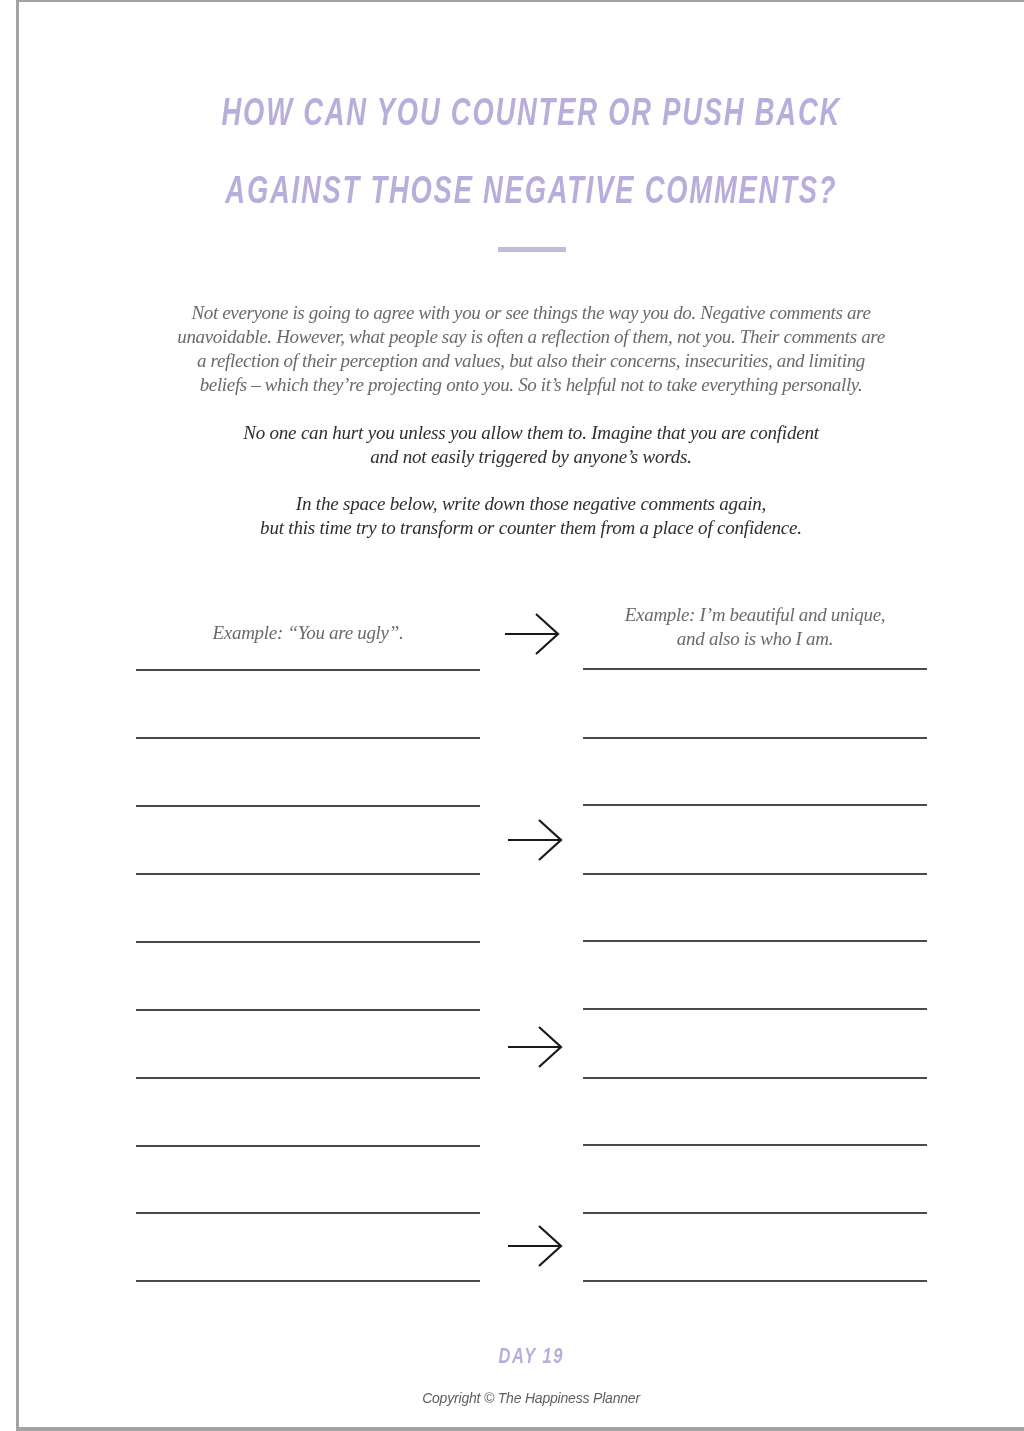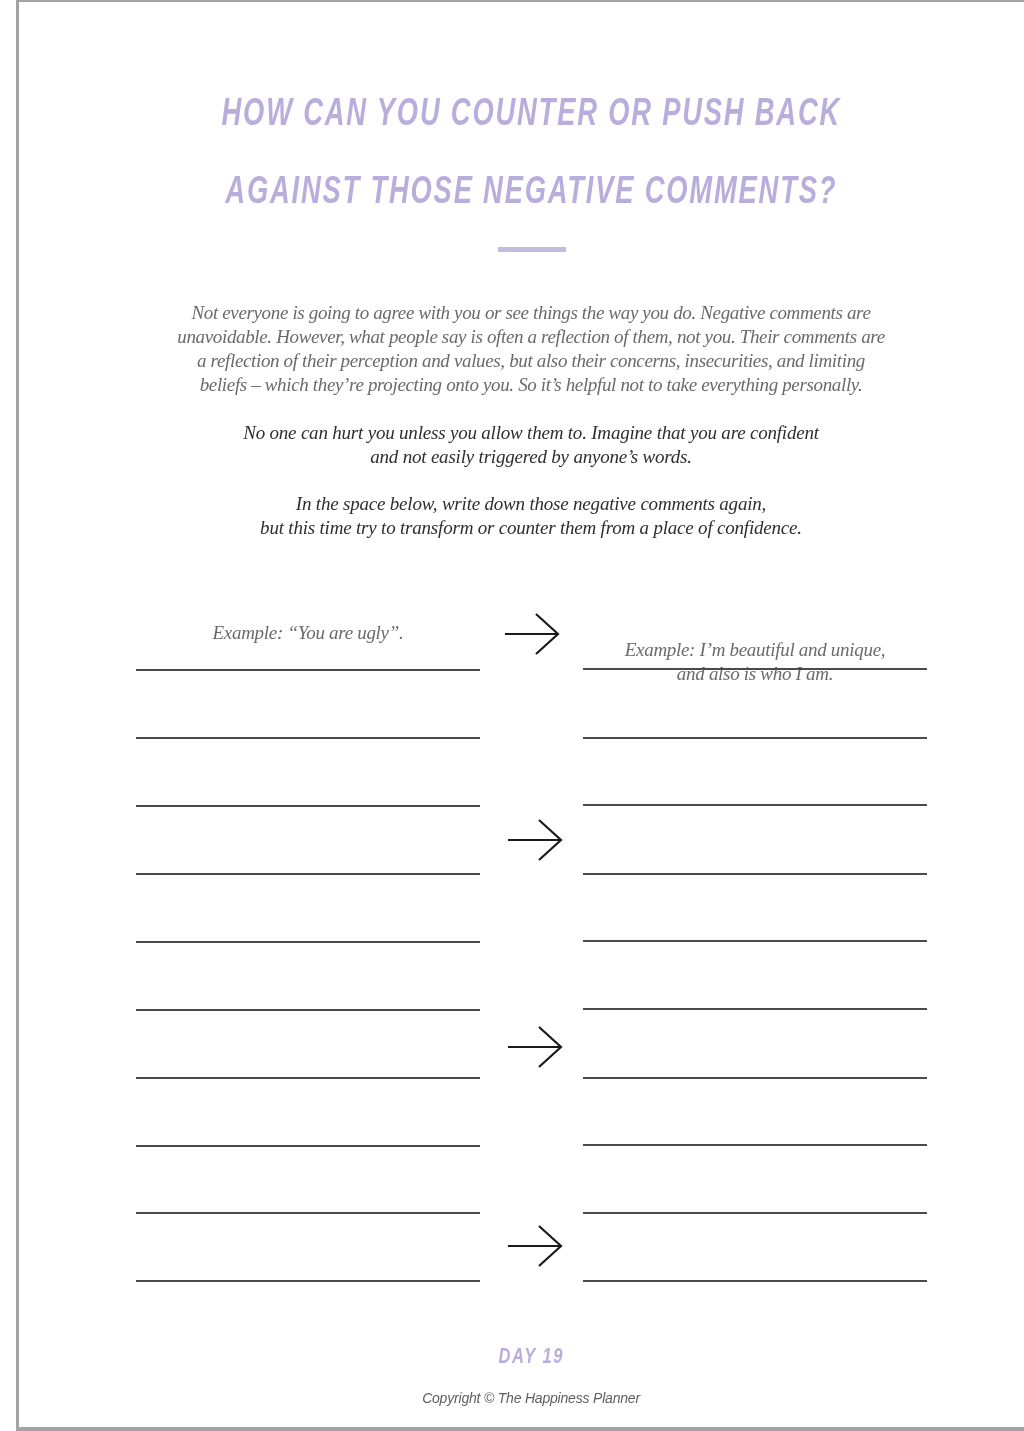--- a/index.html
+++ b/index.html
@@ -81,21 +81,20 @@
     .example-left {
       left: 117px;
       width: 344px;
       top: 619px;
       text-align: center;
     }
     .example-right {
       left: 564px;
       width: 344px;
       top: 601px;
-      margin-top: 35px;
     }
     .example-right .ln { display: block; }
 
     .write-line {
       position: absolute;
       height: 2px;
       background: #4a4a4a;
       border: none;
       margin: 0;
       padding: 0;

